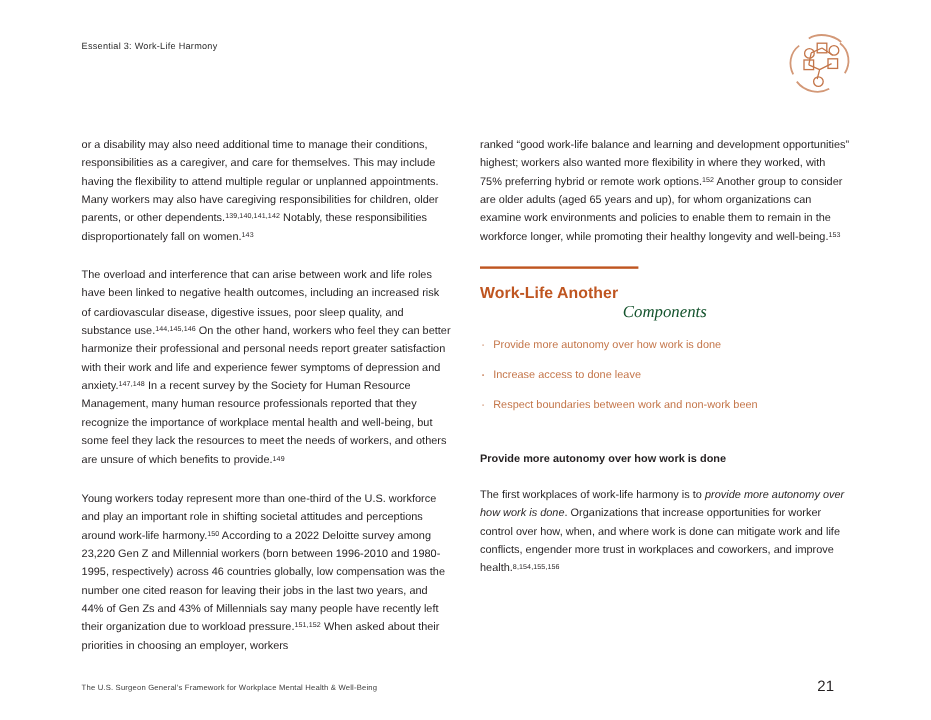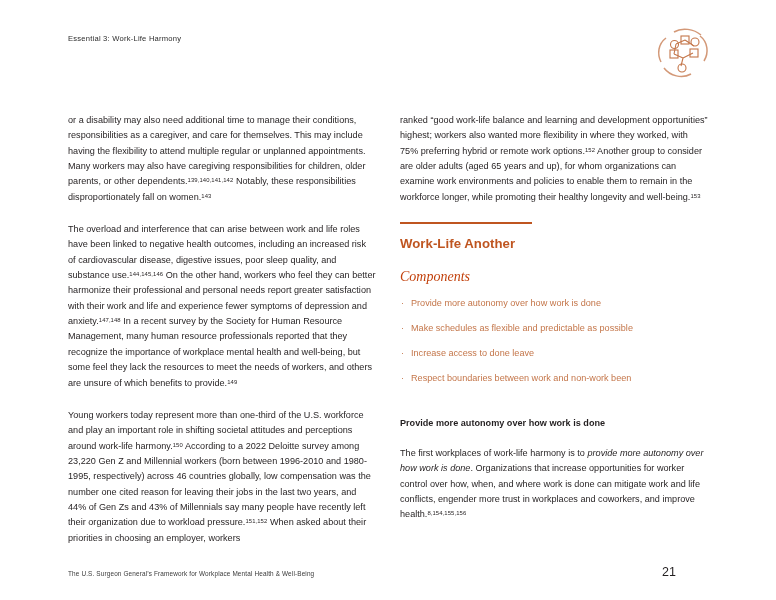--- a/index.html
+++ b/index.html
@@ -86,23 +86,24 @@
     font-weight: bold;
     color: #bf5520;
     letter-spacing: 0.05px;
     line-height: 16px;
     margin: 0;
   }
   .components-subtitle {
     font-family: "Liberation Serif", serif;
     font-style: italic;
     font-size: 14px;
-    color: #c2410c;
+    color: #14532d;
     line-height: 17px;
-    margin: 16px 0 12px 0;
+    margin: 0 0 12px 0;
+    text-align: center;
   }
   ul.components-list {
     list-style: none;
     margin: 0;
     padding: 0;
   }
   ul.components-list li {
     position: relative;
     padding-left: 11px;
     font-size: 9.1px;
@@ -133,21 +134,21 @@
   .footer-text {
     position: absolute;
     left: 68px;
     top: 570px;
     font-size: 6.4px;
     letter-spacing: 0.15px;
     color: #3a3a3a;
   }
   .footer-page-number {
     position: absolute;
-    left: 654px;
+    left: 673px;
     top: 565px;
     width: 22px;
     text-align: right;
     font-size: 12.5px;
     color: #231f20;
   }
 </style>
 </head>
 <body>
 
@@ -200,21 +201,20 @@
       <div class="components-rule"></div>
       <div class="components-title">Work-Life Another</div>
       <div class="components-subtitle">Components</div>
       <ul class="components-list">
         <li>
           <span class="bullet-dot">·</span>
           <span>Provide more autonomy over how work is done</span>
         </li>
         <li>
           <span class="bullet-dot">·</span>
-          <span>Make schedules as flexible and predictable as possible</span>
         </li>
         <li>
           <span class="bullet-dot">·</span>
           <span>Increase access to done leave</span>
         </li>
         <li>
           <span class="bullet-dot">·</span>
           <span>Respect boundaries between work and non-work been</span>
         </li>
       </ul>

